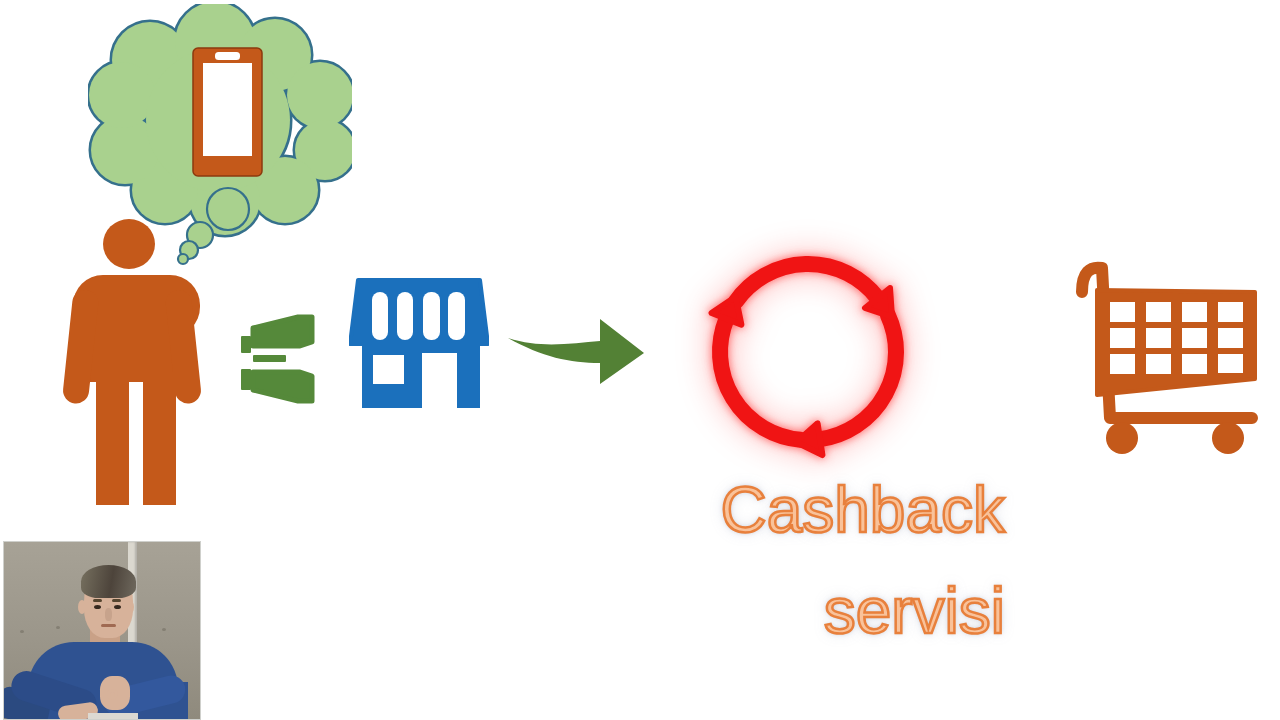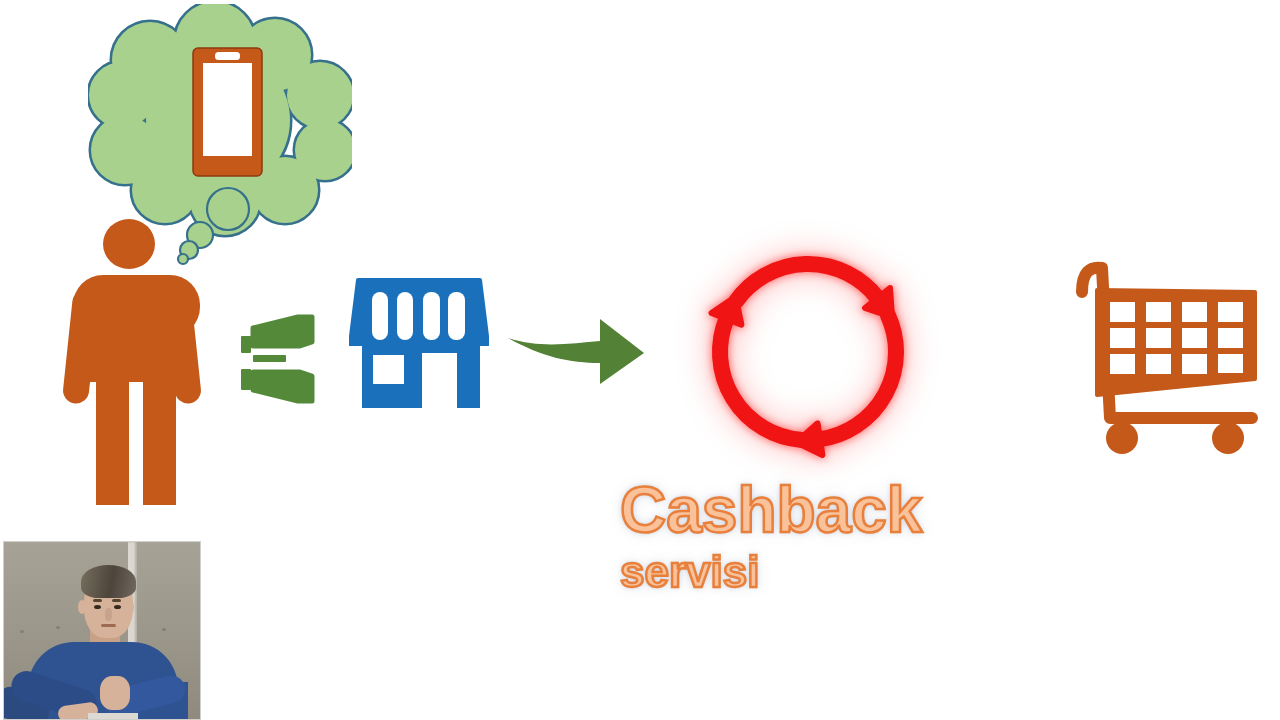--- a/index.html
+++ b/index.html
@@ -24,28 +24,28 @@
     position:relative;width:1280px;height:720px;background:var(--background);
     overflow:hidden;margin:0 auto;
   }
   .abs{position:absolute;}
   
   .cycle-svg{
     filter:drop-shadow(0 0 5px rgba(255,70,70,.85)) drop-shadow(0 0 16px rgba(255,90,90,.45));
   }
   
   .caption{
-    position:absolute;left:620px;top:478px;width:385px;text-align:left;
-    font-weight:700;color:var(--caption-fill);
+    position:absolute;left:620px;top:478px;width:385px;text-align:right;
+    font-weight:400;color:var(--caption-fill);
     -webkit-text-stroke:2.5px var(--caption-stroke);
     text-shadow:0 0 5px rgba(140,150,180,.5),0 0 14px rgba(140,150,180,.28);
     letter-spacing:0px;
   }
   .cap-line1{font-size:64px;line-height:1;}
-  .cap-line2{font-size:44px;line-height:1;margin-top:8px;}
+  .cap-line2{font-size:64px;line-height:1;margin-top:37px;}
   
   .webcam{
     position:absolute;left:3px;top:541px;width:198px;height:179px;
     background:linear-gradient(180deg,#a7a296 0%,#9b968a 55%,#8f8a7d 100%);
     border:1px solid #cfd0cc;box-sizing:border-box;overflow:hidden;
   }
   .webcam *{position:absolute;}
   .pipe{left:124px;top:0;width:9px;height:110px;background:#dbd8cf;box-shadow:inset -2px 0 2px rgba(0,0,0,.18);}
   .screw{width:4px;height:3px;border-radius:50%;background:rgba(60,55,45,.25);}
   .neck{left:86px;top:84px;width:30px;height:24px;background:#c9a187;}

